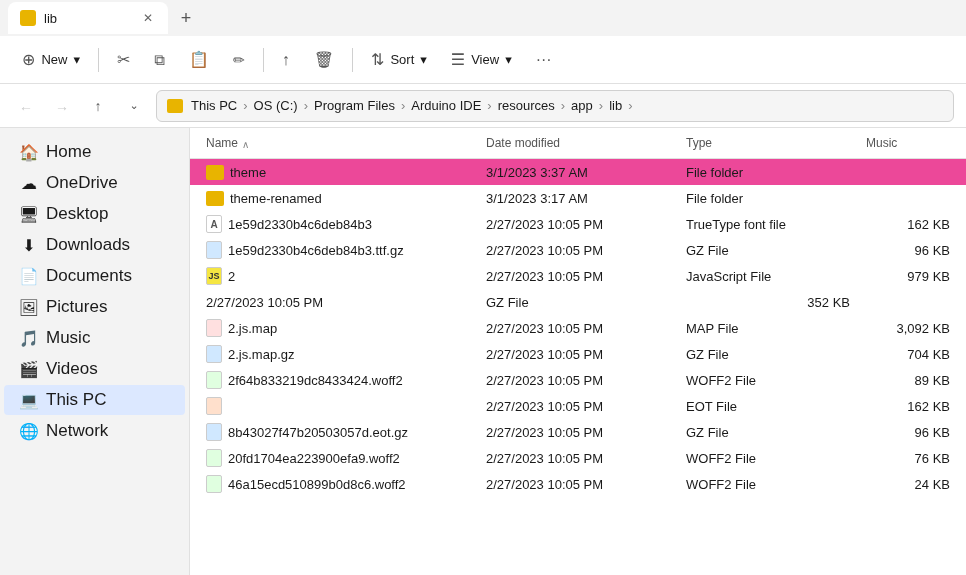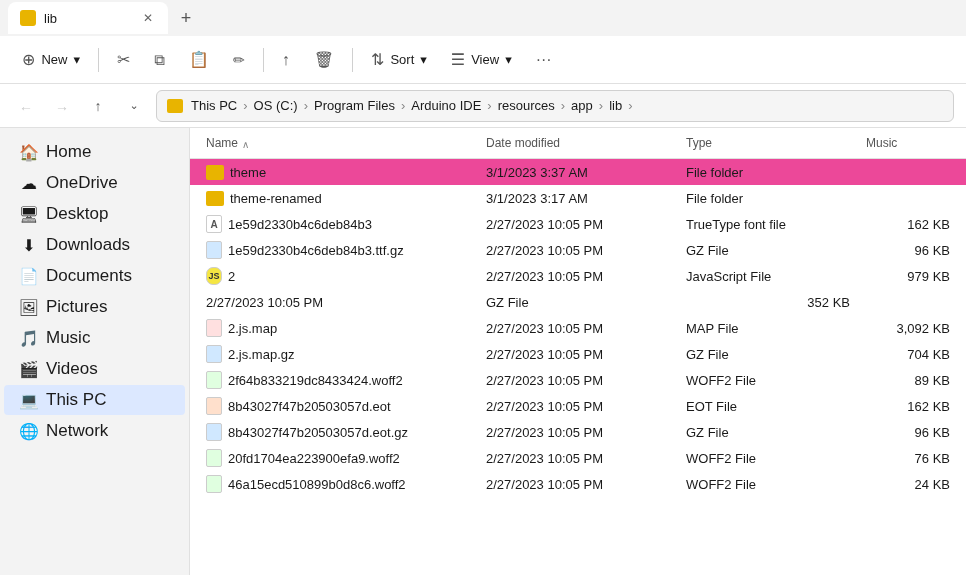--- a/index.html
+++ b/index.html
@@ -266,21 +266,21 @@
       font-size: 10px;
       font-weight: bold;
       color: #555;
       border: 1px solid #ccc;
       flex-shrink: 0;
     }
     .file-icon-js {
       width: 16px;
       height: 18px;
       background: #f5e642;
-      border-radius: 7px;
+      border-radius: 2px;
       display: inline-flex;
       align-items: center;
       justify-content: center;
       font-size: 9px;
       font-weight: bold;
       color: #333;
       border: 1px solid #ccc;
       flex-shrink: 0;
     }
     .file-icon-gz {
@@ -548,21 +548,20 @@
         <span>2f64b833219dc8433424.woff2</span>
       </div>
       <div class="file-cell">2/27/2023 10:05 PM</div>
       <div class="file-cell">WOFF2 File</div>
       <div class="file-cell size">89 KB</div>
     </div>
 
     <div class="file-row">
       <div class="file-cell">
         <span class="file-icon-eot"></span>
-        <span>8b43027f47b20503057d.eot</span>
       </div>
       <div class="file-cell">2/27/2023 10:05 PM</div>
       <div class="file-cell">EOT File</div>
       <div class="file-cell size">162 KB</div>
     </div>
 
     <div class="file-row">
       <div class="file-cell">
         <span class="file-icon-gz"></span>
         <span>8b43027f47b20503057d.eot.gz</span>

